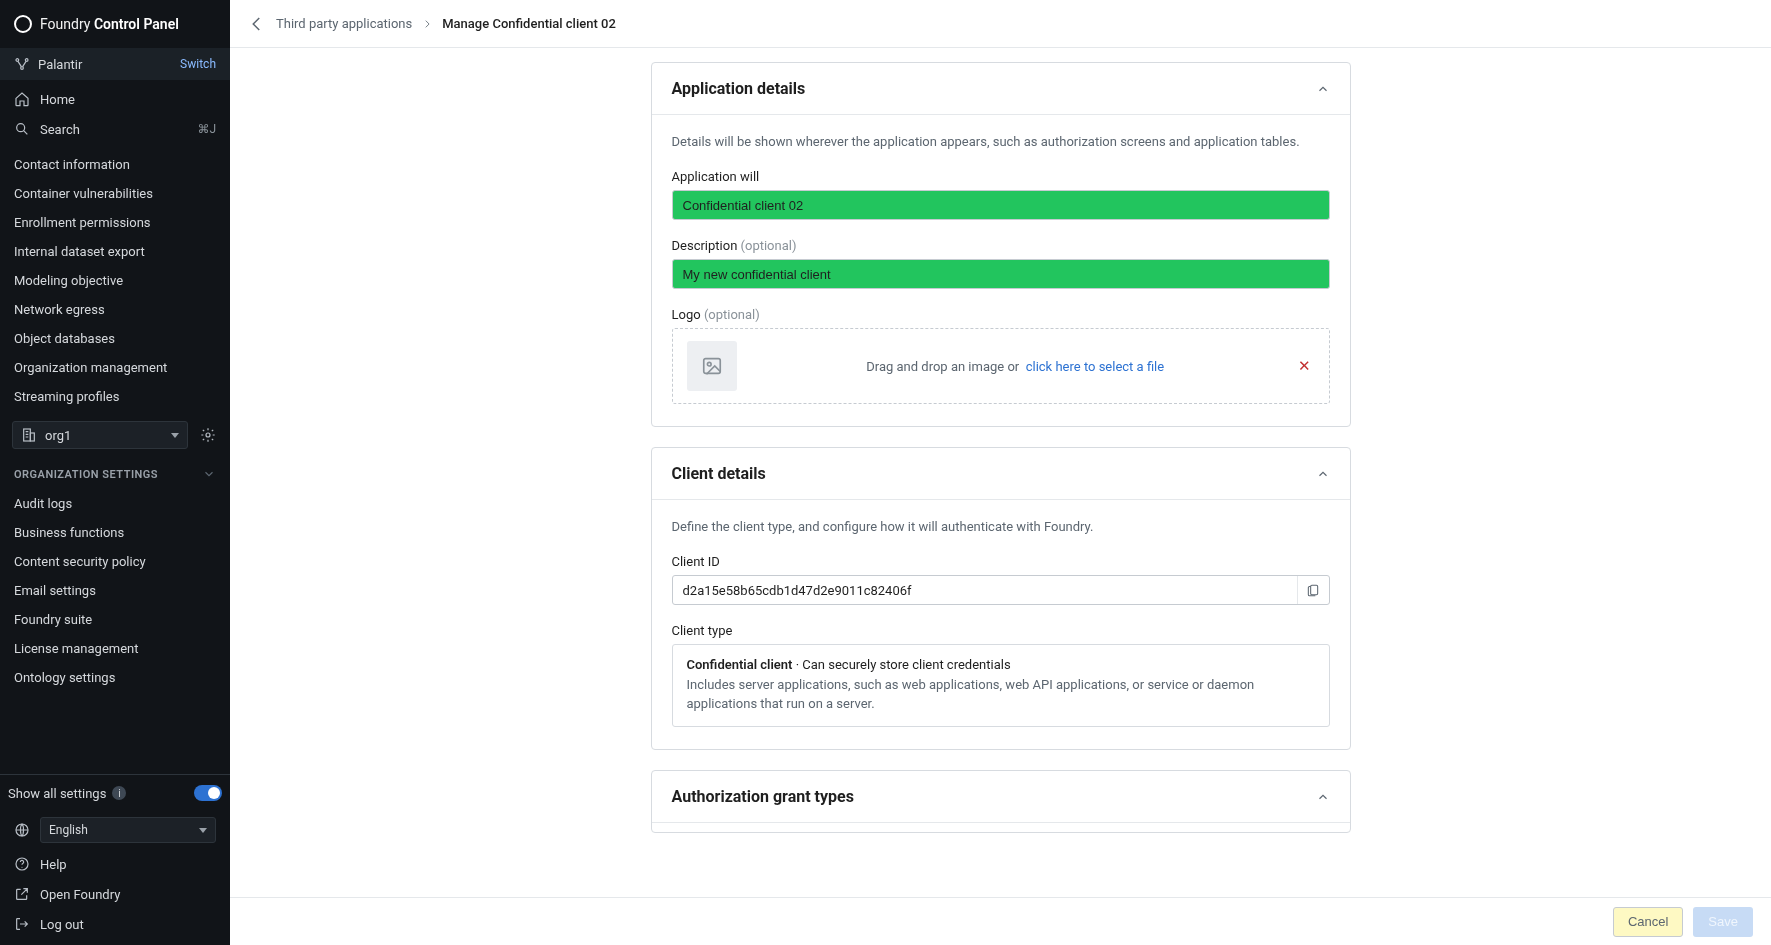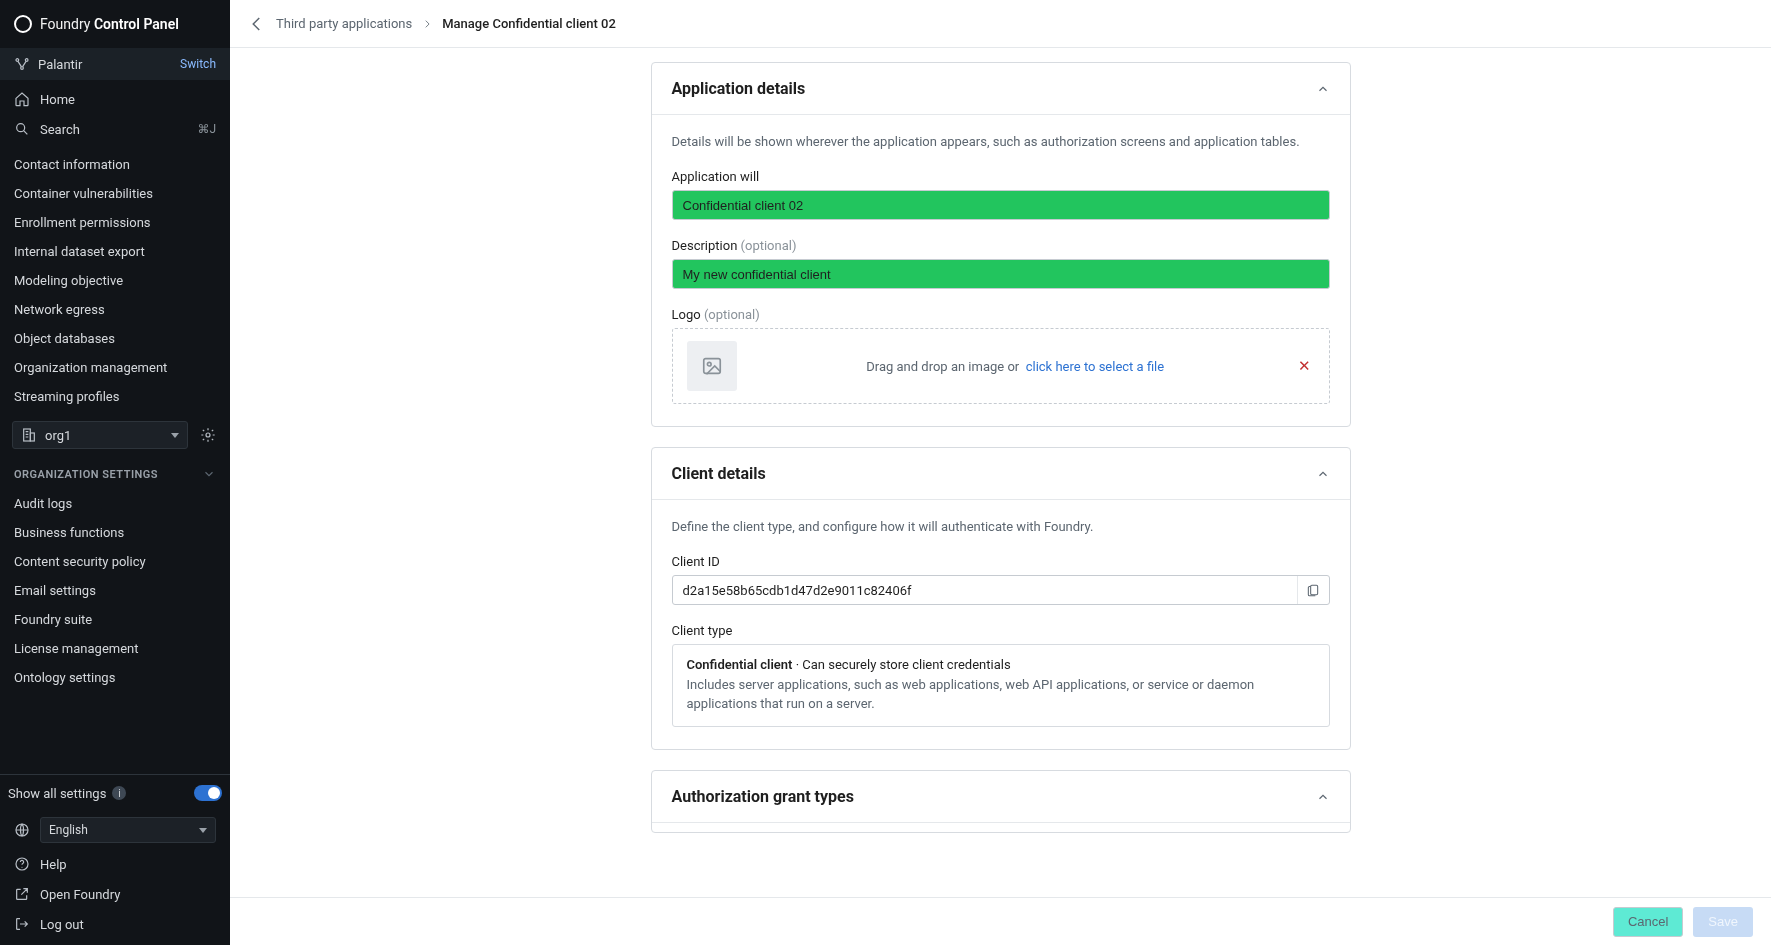--- a/index.html
+++ b/index.html
@@ -164,21 +164,21 @@
 
   
   .action-bar {
     height:48px; border-top:1px solid #e5e8eb; display:flex; align-items:center;
     justify-content:flex-end; gap:10px; padding:0 18px; background:#fff;
   }
   .btn {
     height:30px; padding:0 14px; border-radius:3px; font-size:13px; cursor:pointer;
     display:inline-flex; align-items:center; border:1px solid transparent;
   }
-  .btn-secondary { background:#5eead4; border-color:#c6cbd1; color:#5c6670; }
+  .btn-secondary { background:#fef9c3; border-color:#c6cbd1; color:#5c6670; }
   .btn-primary { background:#2d72d2; color:#fff; }
   .btn-primary[disabled] { background:#c7dbf5; color:#f0f6fd; cursor:default; }
 
   
   .nav-scroll::-webkit-scrollbar { width:8px; }
   .nav-scroll::-webkit-scrollbar-thumb { background:#2d343b; border-radius:4px; }
 </style>
 </head>
 <body>
 

